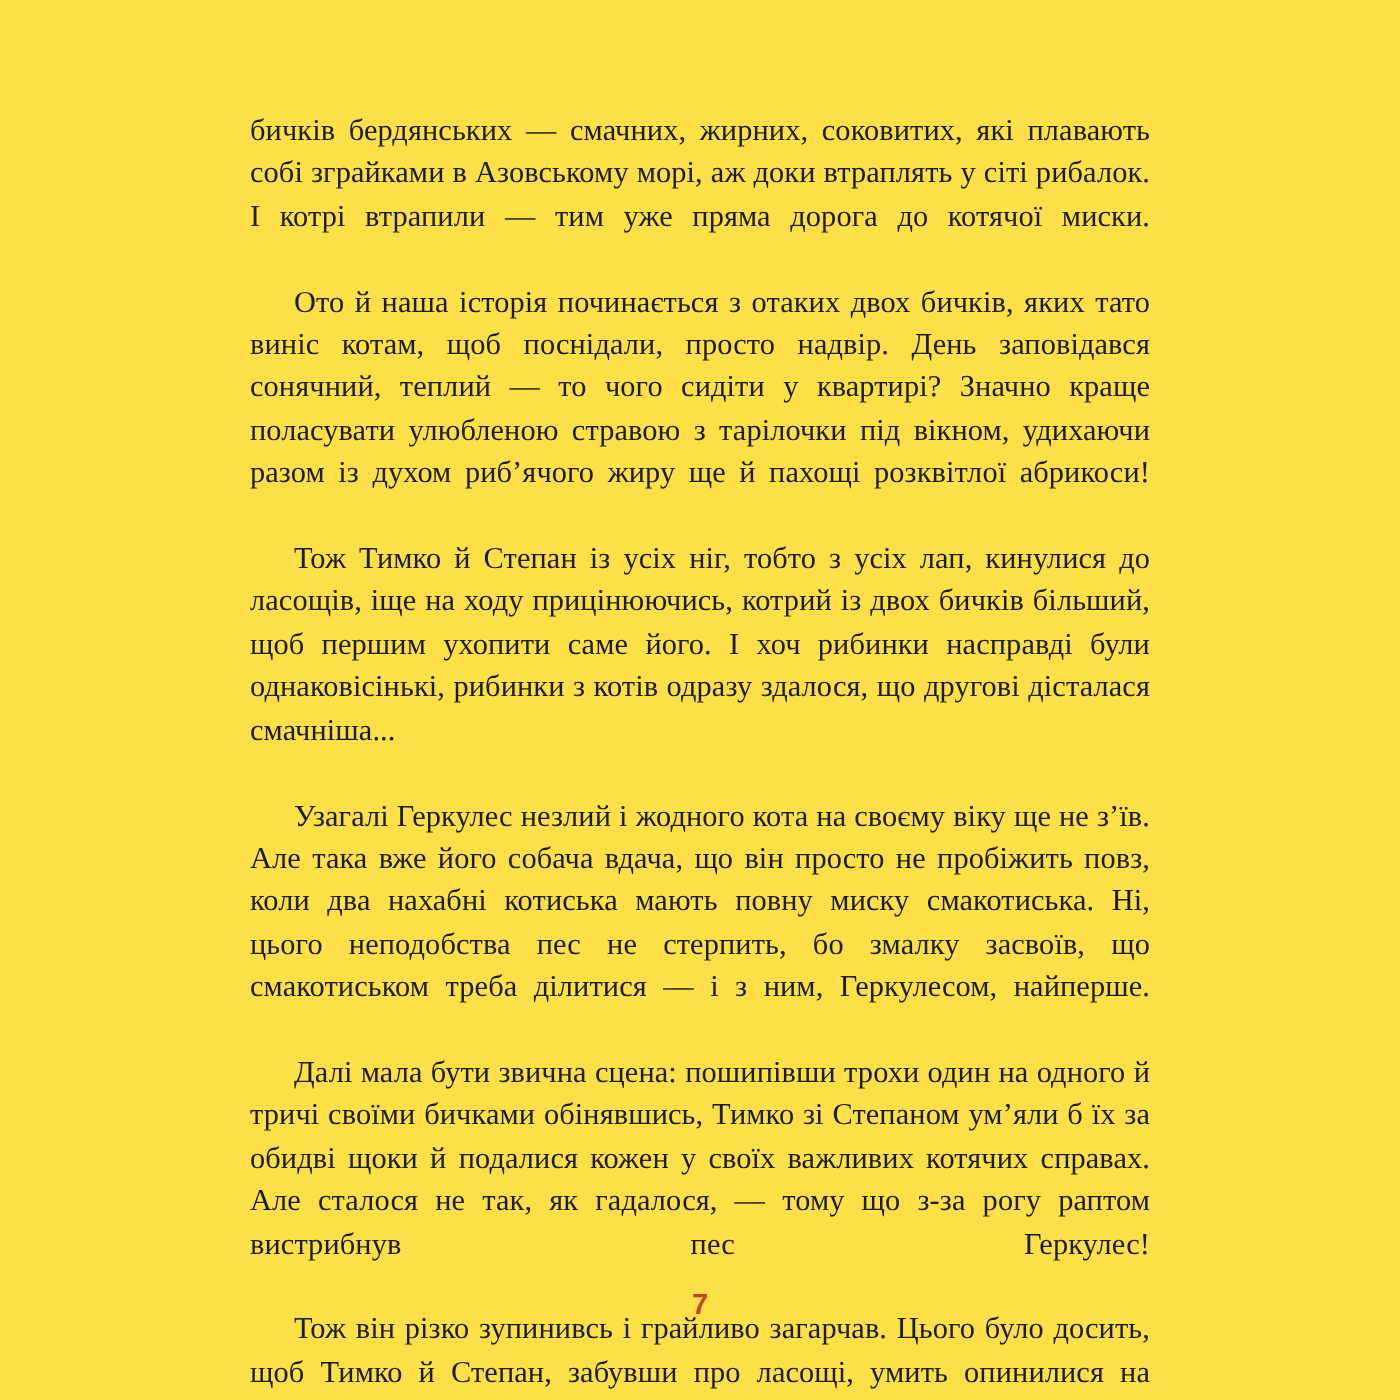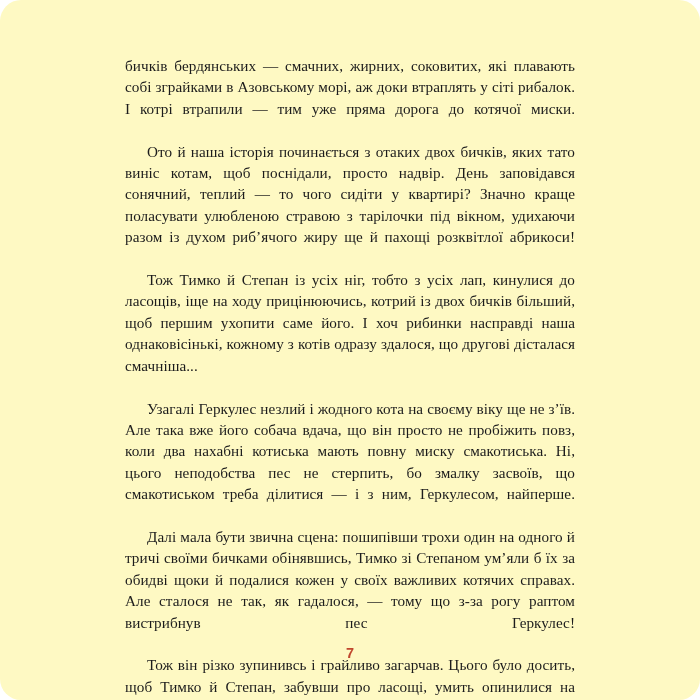--- a/index.html
+++ b/index.html
@@ -13,23 +13,22 @@
     background: #ffffff;
     font-family: "Liberation Serif", "DejaVu Serif", serif;
     color: #1c1c1c;
     overflow: hidden;
   }
 
   .page {
     position: relative;
     width: 700px;
     height: 700px;
-    background: #fef9c3;
+    background: #fde047;
     box-sizing: border-box;
-    border-radius: 21px;
   }
 
   .text-block {
     position: absolute;
     left: 125px;
     top: 55px;
     width: 450px;
   }
 
   .para {
@@ -72,21 +71,21 @@
   }
 </style>
 </head>
 <body>
 
 <div class="page">
 
   <div class="text-block">
     <p class="para continued">бичків бердянських — смачних, жирних, соковитих, які плавають собі зграйками в Азовському морі, аж доки втраплять у сіті рибалок. І котрі втрапили — тим уже пряма дорога до котячої миски.</p>
     <p class="para">Ото й наша історія починається з отаких двох бичків, яких тато виніс котам, щоб поснідали, просто надвір. День заповідався сонячний, теплий — то чого сидіти у квартирі? Значно краще поласувати улюбленою стравою з тарілочки під вікном, удихаючи разом із духом риб’ячого жиру ще й пахощі розквітлої абрикоси!</p>
-    <p class="para">Тож Тимко й Степан із усіх ніг, тобто з усіх лап, кинулися до ласощів, іще на ходу прицінюючись, котрий із двох бичків більший, щоб першим ухопити саме його. І хоч рибинки насправді наша однаковісінькі, кожному з котів одразу здалося, що другові дісталася смачніша...</p>
+    <p class="para">Тож Тимко й Степан із усіх ніг, тобто з усіх лап, кинулися до ласощів, іще на ходу прицінюючись, котрий із двох бичків більший, щоб першим ухопити саме його. І хоч рибинки насправді були однаковісінькі, рибинки з котів одразу здалося, що другові дісталася смачніша...</p>
     <p class="para">Узагалі Геркулес незлий і жодного кота на своєму віку ще не з’їв. Але така вже його собача вдача, що він просто не пробіжить повз, коли два нахабні котиська мають повну миску смакотиська. Ні, цього неподобства пес не стерпить, бо змалку засвоїв, що смакотиськом треба ділитися — і з ним, Геркулесом, найперше.</p>
     <p class="para">Далі мала бути звична сцена: пошипівши трохи один на одного й тричі своїми бичками обінявшись, Тимко зі Степаном ум’яли б їх за обидві щоки й подалися кожен у своїх важливих котячих справах. Але сталося не так, як гадалося, — тому що з-за рогу раптом вистрибнув пес Геркулес!</p>
     <p class="para">Тож він різко зупинивсь і грайливо загарчав. Цього було досить, щоб Тимко й Степан, забувши про ласощі, умить опинилися на абрикосі.</p>
 
   </div>
 
   <div class="page-number">7</div>
 
 </div>
 

